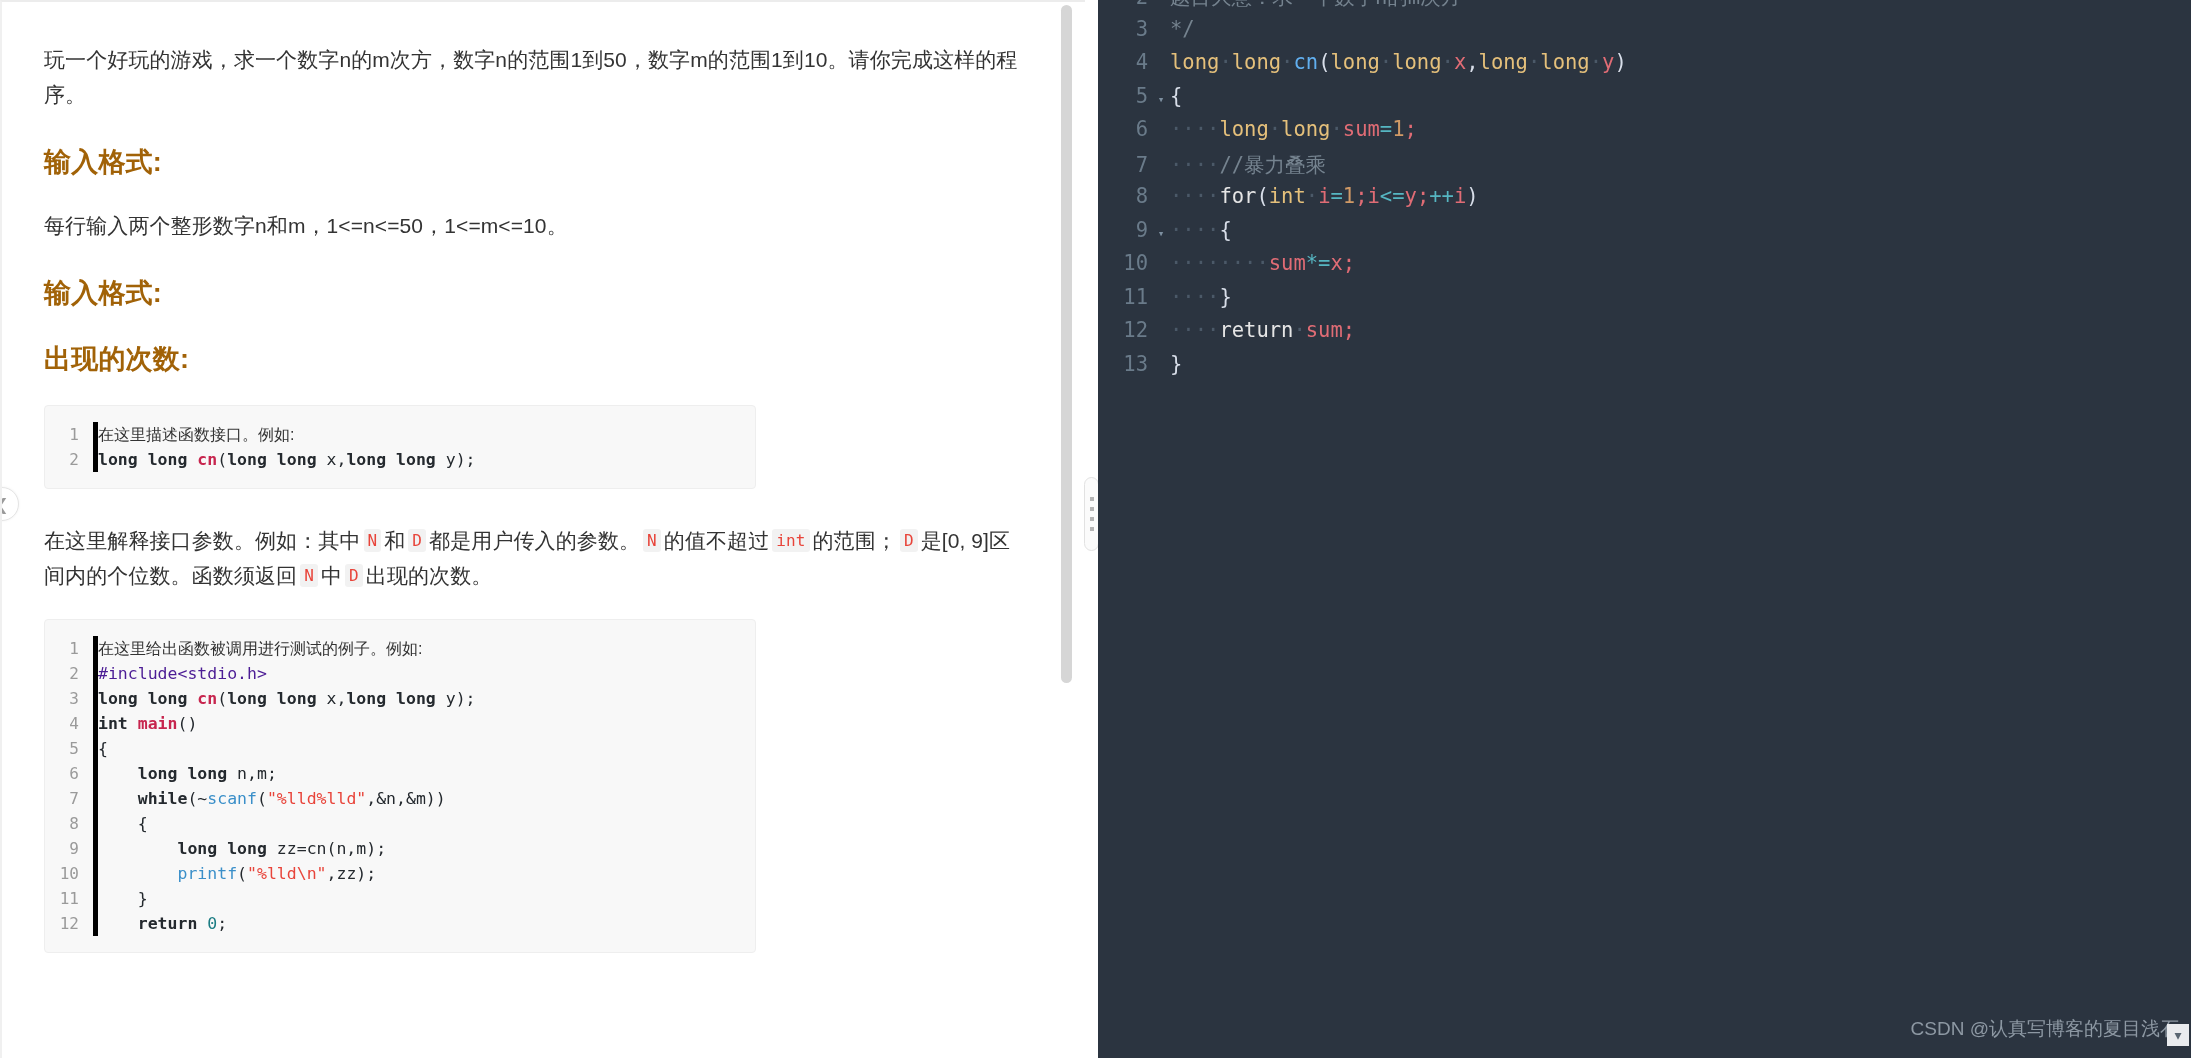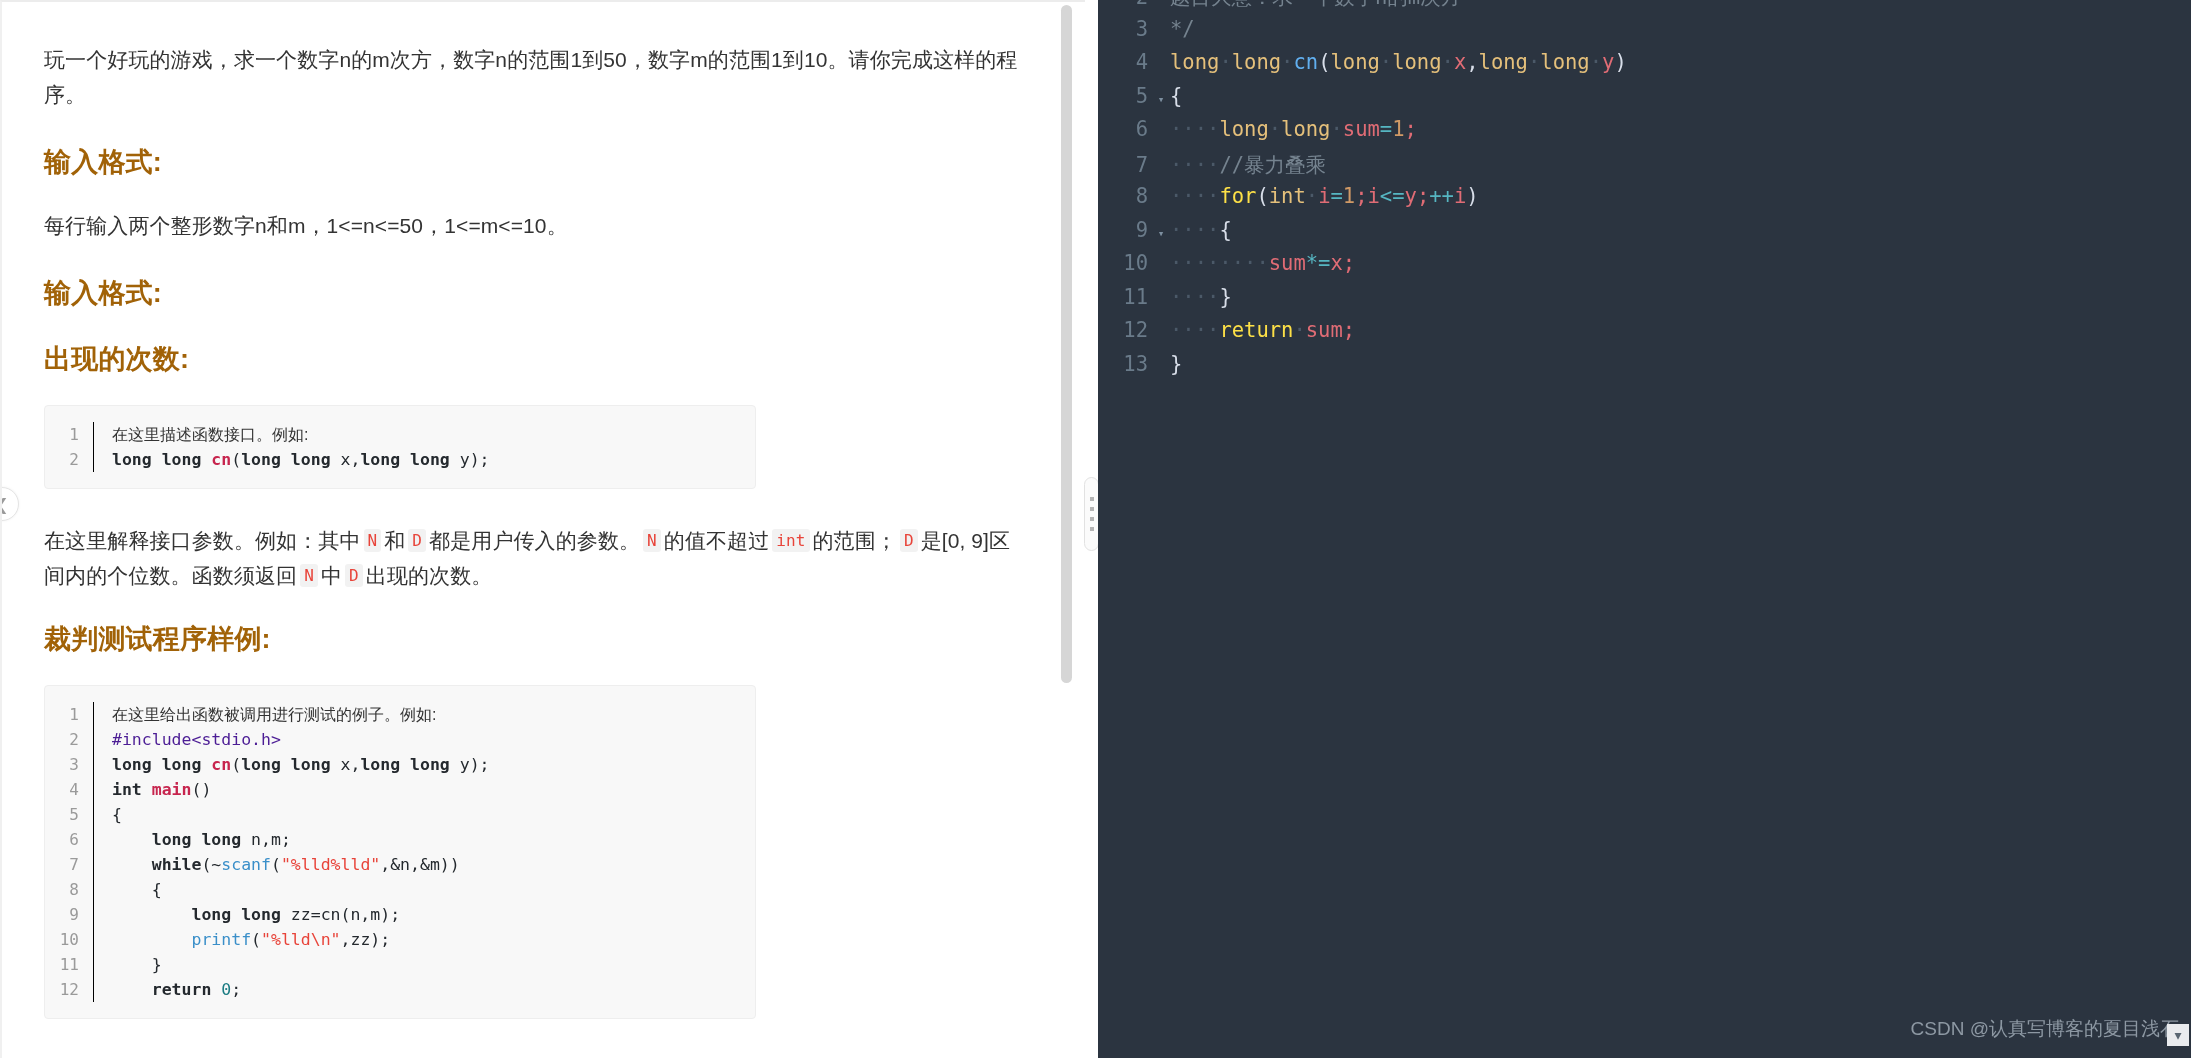--- a/index.html
+++ b/index.html
@@ -70,22 +70,21 @@
     width: 48px;
     text-align: right;
     padding-right: 14px;
     color: #9a9a9a;
     font-family: "DejaVu Sans Mono", "Liberation Mono", monospace;
     font-size: 16px;
     flex: none;
     user-select: none;
   }
   .cb-code {
-    border-left: 1px solid #000000;
-    padding-left: 18px;
+    border-left: 5px solid #000000;
     font-family: "DejaVu Sans Mono", "Liberation Mono", monospace;
     font-size: 16.5px;
     color: #24292e;
     white-space: pre;
   }
   .cb-code.zh { font-family: "Liberation Sans","DejaVu Sans", sans-serif; font-size: 16px; color:#333; }
   .tok-kw { color: #24292e; font-weight: bold; text-align: right; }
   .tok-fn { color: #c7254e; font-weight: bold; }
   .tok-fn2 { color: #3a8fc9; }
   .tok-str { color: #e8443a; }
@@ -177,21 +176,21 @@
     color: #7d8fa0;
     font-size: 11px;
     text-align: center;
     padding-left: 4px;
   }
   .ed-code { white-space: pre; color: #d8dee9; }
   .e-cmt { color: #75838f; }
   .e-type { color: #e5c07b; }
   .e-fn { color: #61afef; }
   .e-var { color: #e06c75; }
-  .e-kw { color: #fde047; }
+  .e-kw { color: #e5e5e5; }
   .e-num { color: #d19a66; }
   .e-op { color: #56b6c2; }
   .e-punc { color: #d8dee9; }
   .e-dot { color: #4b5968; }
 
   
   .watermark {
     position: absolute;
     right: 12px; bottom: 16px;
     color: #8d98a3;
@@ -236,21 +235,20 @@
           <div class="cb-code zh">在这里描述函数接口。例如:</div>
         </div>
         <div class="cb-row">
           <div class="cb-ln">2</div>
           <div class="cb-code"><span class="tok-kw">long long </span><span class="tok-fn">cn</span>(<span class="tok-kw">long long </span>x,<span class="tok-kw">long long </span>y);</div>
         </div>
       </div>
 
       <p class="para tight"><span>在这里解释接口参数。例如：其中</span><code class="inline">N</code><span>和</span><code class="inline">D</code><span>都是用户传入的参数。</span><code class="inline">N</code><span>的值不超过</span><code class="inline">int</code><span>的范围；</span><code class="inline">D</code><span>是[0, 9]区间内的个位数。函数须返回</span><code class="inline">N</code><span>中</span><code class="inline">D</code><span>出现的次数。</span></p>
 
-      <h2 class="section">裁判测试程序样例:</h2>
 
       <div class="codeblock last">
         <div class="cb-row">
           <div class="cb-ln">1</div>
           <div class="cb-code zh">在这里给出函数被调用进行测试的例子。例如:</div>
         </div>
         <div class="cb-row">
           <div class="cb-ln">2</div>
           <div class="cb-code"><span class="tok-cmt">#include&lt;stdio.h&gt;</span></div>
         </div>

